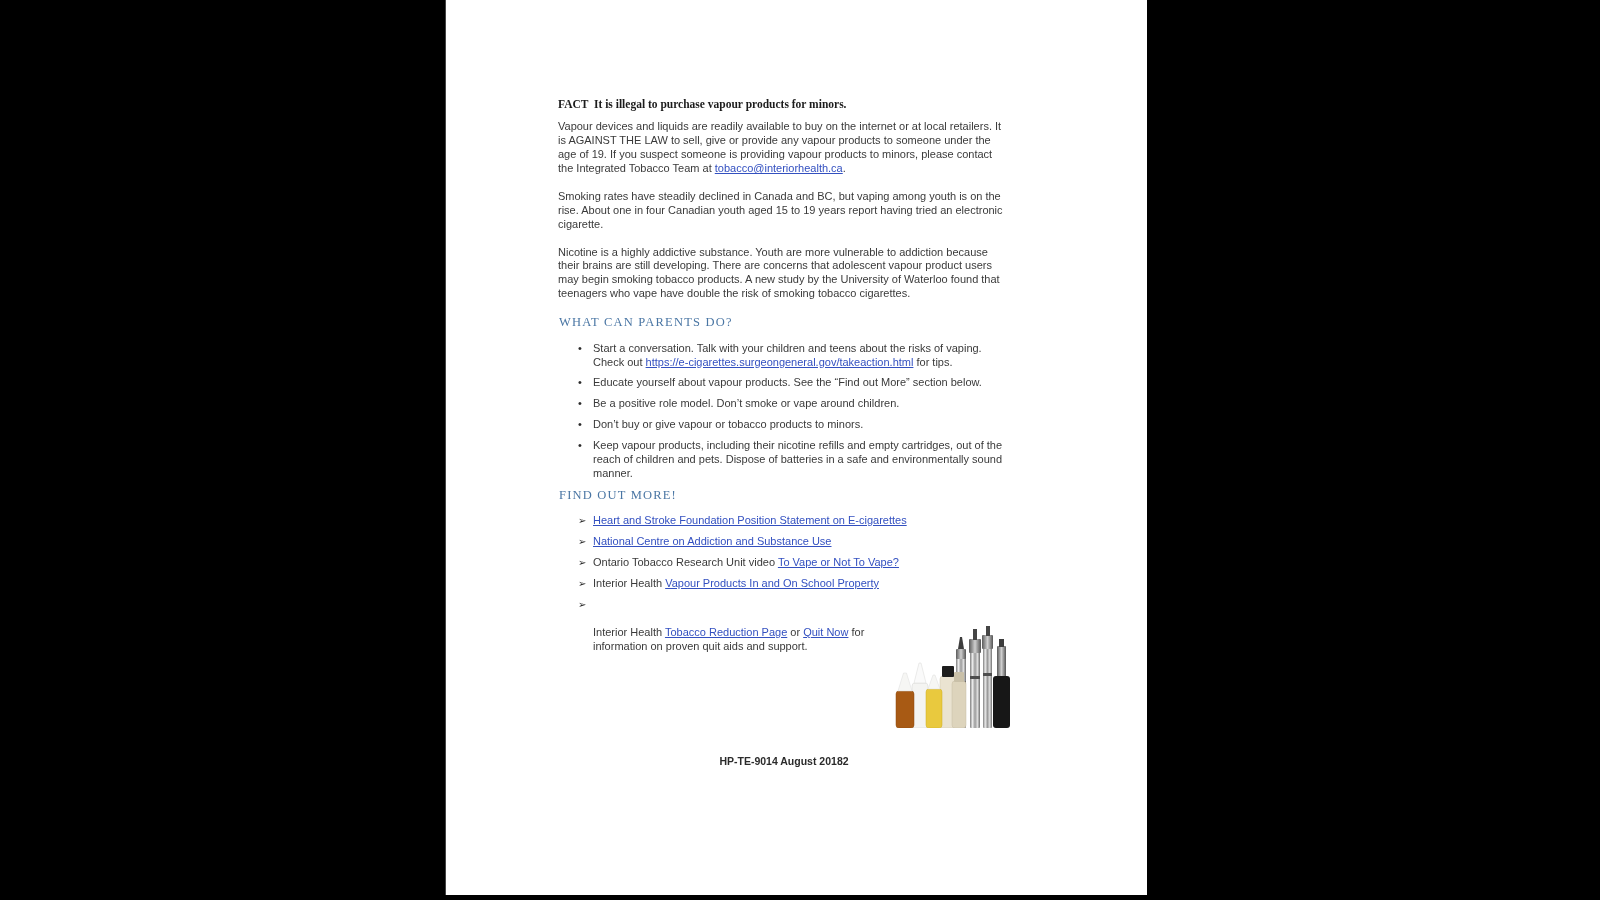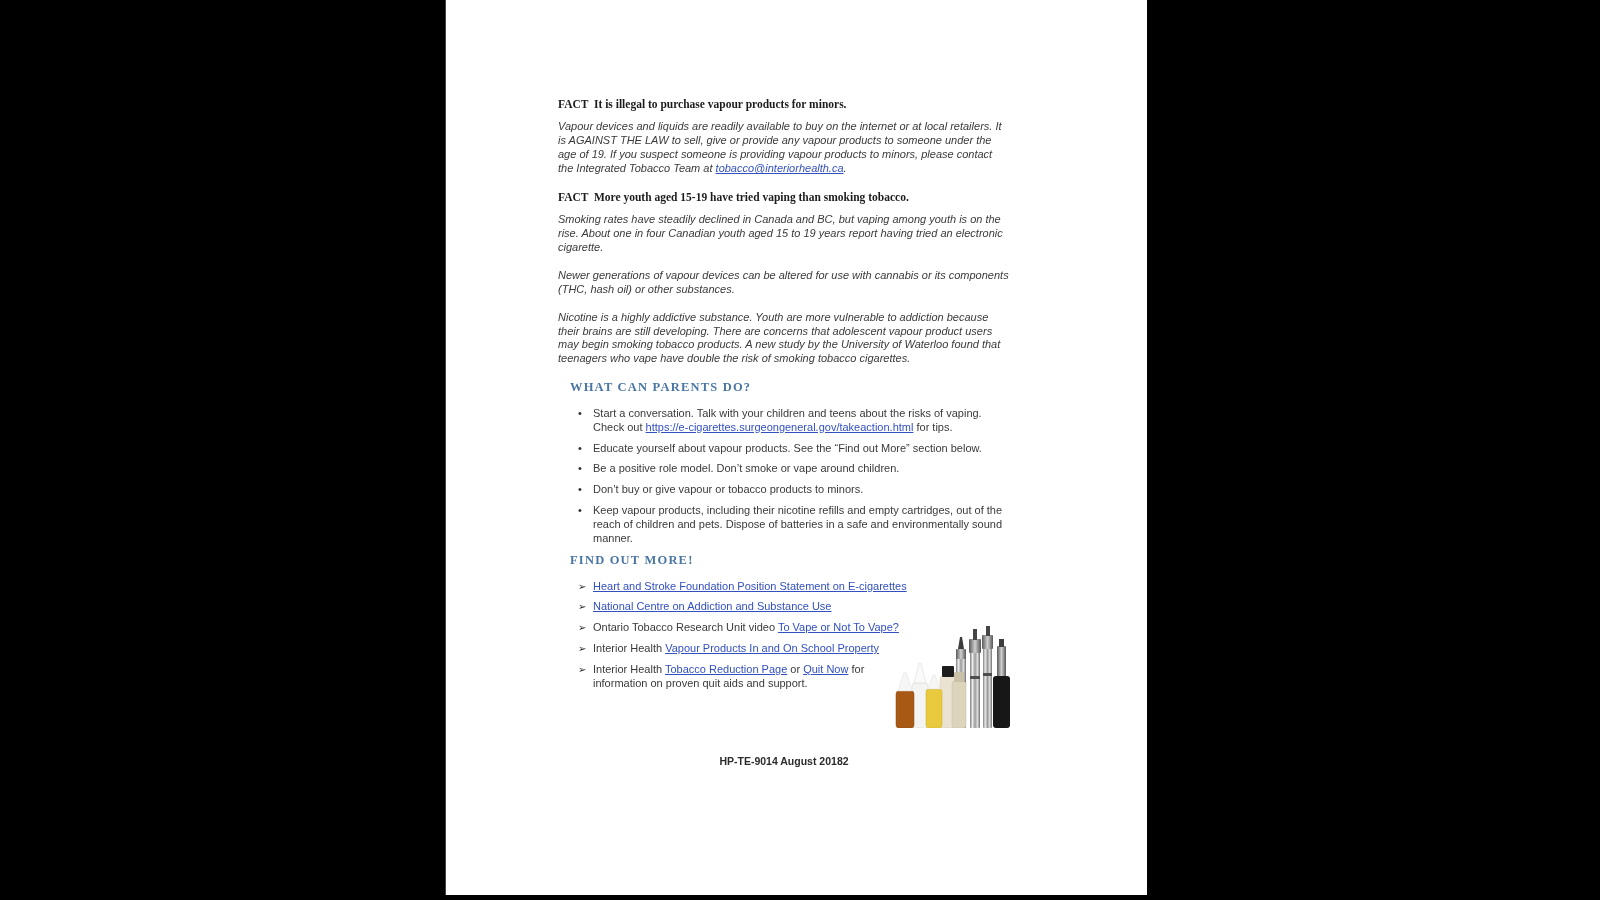--- a/index.html
+++ b/index.html
@@ -39,29 +39,28 @@
   .fact-heading {
     font-family: "Liberation Serif", serif;
     font-weight: bold;
     color: #1c1c1c;
     font-size: 11.5px;
     margin: 0 0 9px 0;
     white-space: pre-wrap;
   }
   .para {
     margin: 0 0 14px 0;
-    font-style: italic;
   }
   .section-heading {
     font-family: "Liberation Serif", serif;
-    font-weight: bold;
+    font-weight: normal;
     font-size: 12.5px;
     letter-spacing: 1.2px;
     color: #4a76a4;
-    margin: 2px 0 11px 12px;
+    margin: 2px 0 11px 1px;
   }
   a.doclink, span.doclink {
     color: #3350c0;
     text-decoration: underline;
     cursor: pointer;
   }
   .blist { margin: 0 0 4px 0; }
   .blist-item {
     display: flex;
     margin: 0 0 7px 0;
@@ -74,21 +73,21 @@
     color: #2a2a2a;
   }
   .blist-item .itext {
     flex: 1 1 auto;
   }
   .arrow-marker {
     font-size: 10px;
     color: #444;
     padding-top: 1px;
   }
-  .find-item-5 .itext { max-width: 272px; }
+  .find-item-5 .itext { max-width: 272px; margin-top: 28px; }
   .footer {
     position: absolute;
     left: 113px;
     top: 755px;
     width: 452px;
     display: flex;
     justify-content: center;
     font-size: 10.5px;
     font-weight: 600;
     color: #2b2b2b;
@@ -106,24 +105,22 @@
 <body>
 
 <div class="viewer">
   <div class="page">
 
     <div class="content">
 
       <div class="fact-heading">FACT  It is illegal to purchase vapour products for minors.</div>
       <div class="para"><span>Vapour devices and liquids are readily available to buy on the internet or at local retailers. It is AGAINST THE LAW to sell, give or provide any vapour products to someone under the age of 19.  If you suspect someone is providing vapour products to minors, please contact the Integrated Tobacco Team at </span><span class="doclink">tobacco@interiorhealth.ca</span><span>.</span></div>
 
-      <div class="fact-heading">FACT  More youth aged 15-19 have tried vaping than smoking tobacco.</div>
       <div class="para">Smoking rates have steadily declined in Canada and BC, but vaping among youth is on the rise. About one in four Canadian youth aged 15 to 19 years report having tried an electronic cigarette.</div>
 
-      <div class="para">Newer generations of vapour devices can be altered for use with cannabis or its components (THC, hash oil) or other substances.</div>
 
       <div class="para">Nicotine is a highly addictive substance. Youth are more vulnerable to addiction because their brains are still developing. There are concerns that adolescent vapour product users may begin smoking tobacco products. A new study by the University of Waterloo found that teenagers who vape have double the risk of smoking tobacco cigarettes.</div>
 
       <div class="section-heading">WHAT CAN PARENTS DO?</div>
 
       <div class="blist">
         <div class="blist-item">
           <span class="marker">•</span>
           <span class="itext"><span>Start a conversation. Talk with your children and teens about the risks of vaping. Check out </span><span class="doclink">https://e-cigarettes.surgeongeneral.gov/takeaction.html</span><span> for tips.</span></span>
         </div>

